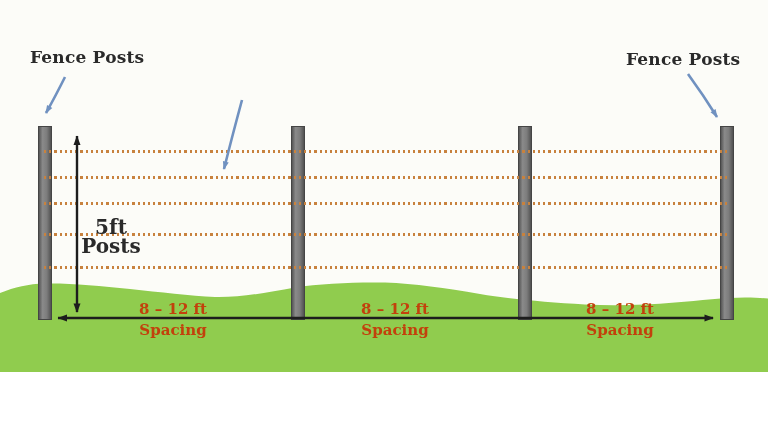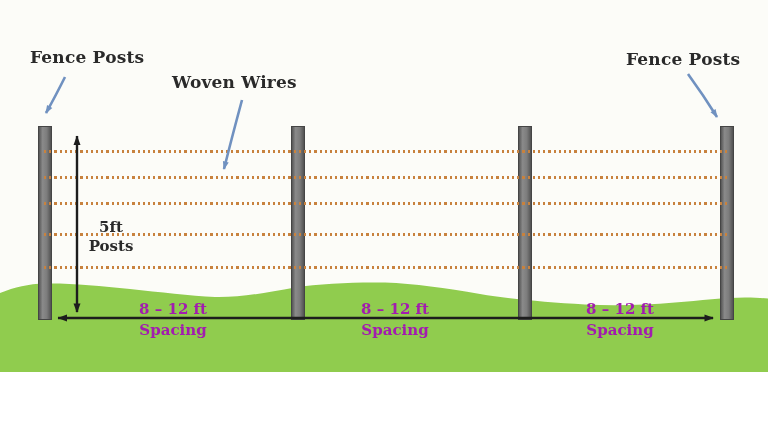--- a/index.html
+++ b/index.html
@@ -28,28 +28,28 @@
   #overlay{z-index:5;}
   .label{
     position:absolute;
     z-index:6;
     font-weight:bold;
     color:#2a2a2a;
     text-align:center;
     white-space:nowrap;
   }
   .callout{font-size:17px;letter-spacing:.2px;}
-  .dim-label{font-size:15px;line-height:19px;}
+  .dim-label{font-size:20px;line-height:19px;}
   .spacing-label{
     position:absolute;
     z-index:6;
     font-weight:bold;
     font-size:15px;
     line-height:21px;
-    color:#a21caf;
+    color:#c2410c;
     text-align:center;
     width:130px;
     white-space:nowrap;
   }
 </style>
 </head>
 <body>
 
 <div class="stage">
 
@@ -90,21 +90,20 @@
       </g>
     <g id="pointer-group">
         <path d="M65,77 Q55,97 46,113" fill="none" stroke="#7091c0" stroke-width="2.6" marker-end="url(#blueA)"></path>
         <path d="M242,100 Q232,137 224,169" fill="none" stroke="#7091c0" stroke-width="2.6" marker-end="url(#blueA)"></path>
         <path d="M688,74 Q704,96 717,117" fill="none" stroke="#7091c0" stroke-width="2.6" marker-end="url(#blueA)"></path>
       </g>
   </svg>
 
   <div class="label callout" style="left:30px; top:47px; width:105px;">Fence Posts</div>
 
-  <div class="label callout" style="left:172px; top:72px; width:122px;">Woven Wires</div>
 
   <div class="label callout" style="left:626px; top:49px; width:108px;">Fence Posts</div>
 
   <div class="label dim-label" style="left:79px; top:218px; width:64px;">
     <div>5ft</div>
     <div>Posts</div>
   </div>
 
 <div class="spacing-label" style="left: 108px; top: 299px;">
       <div>8 – 12 ft</div>

